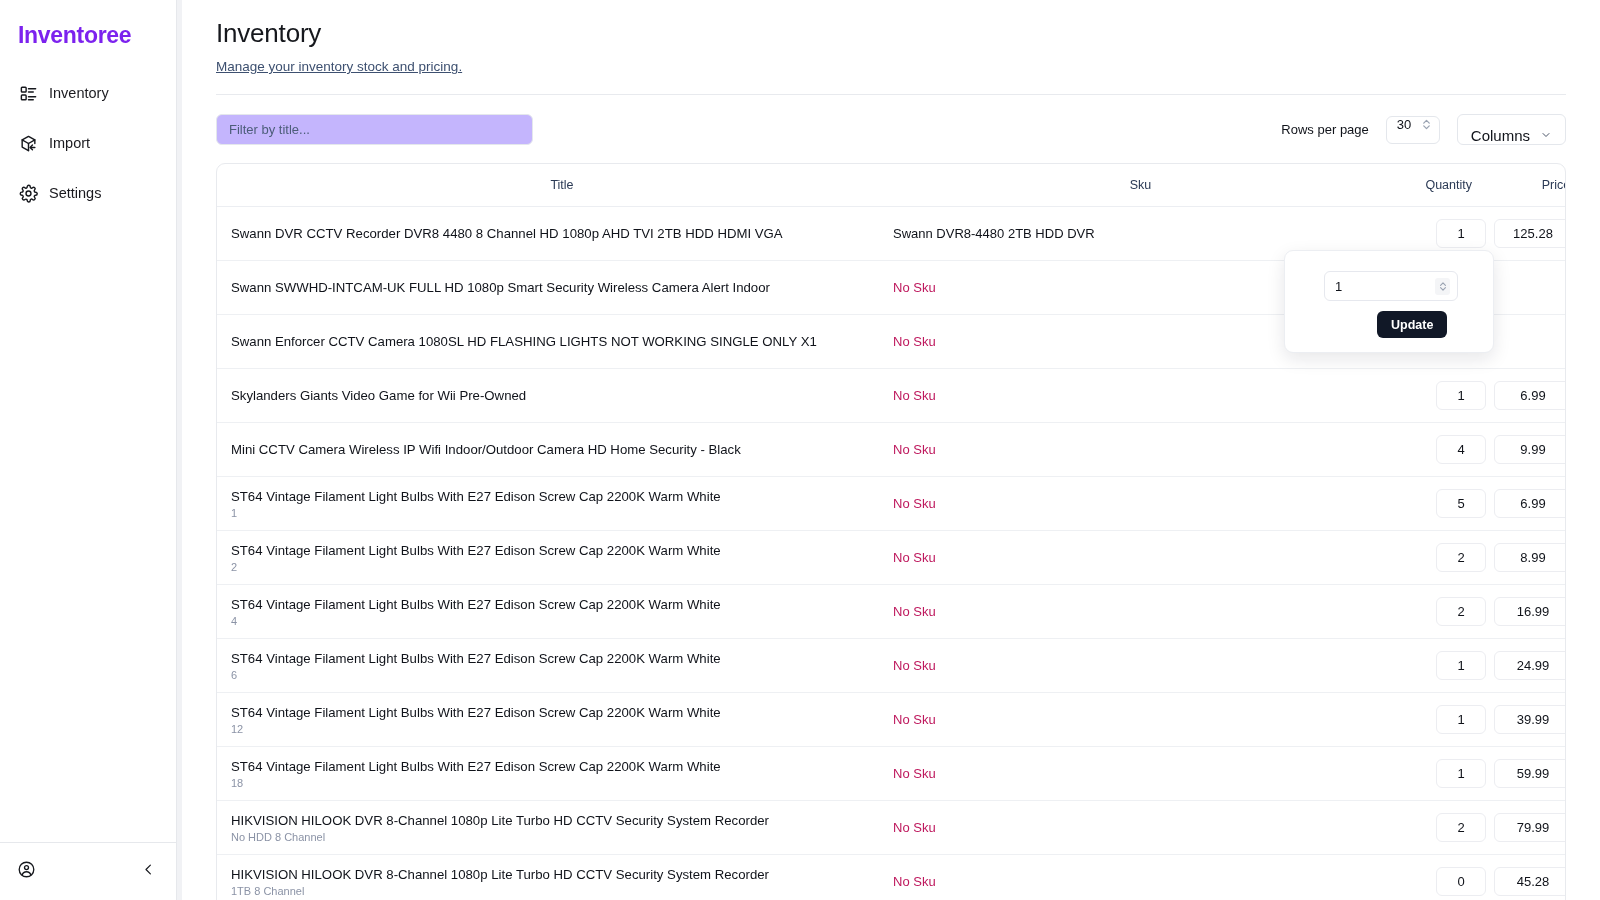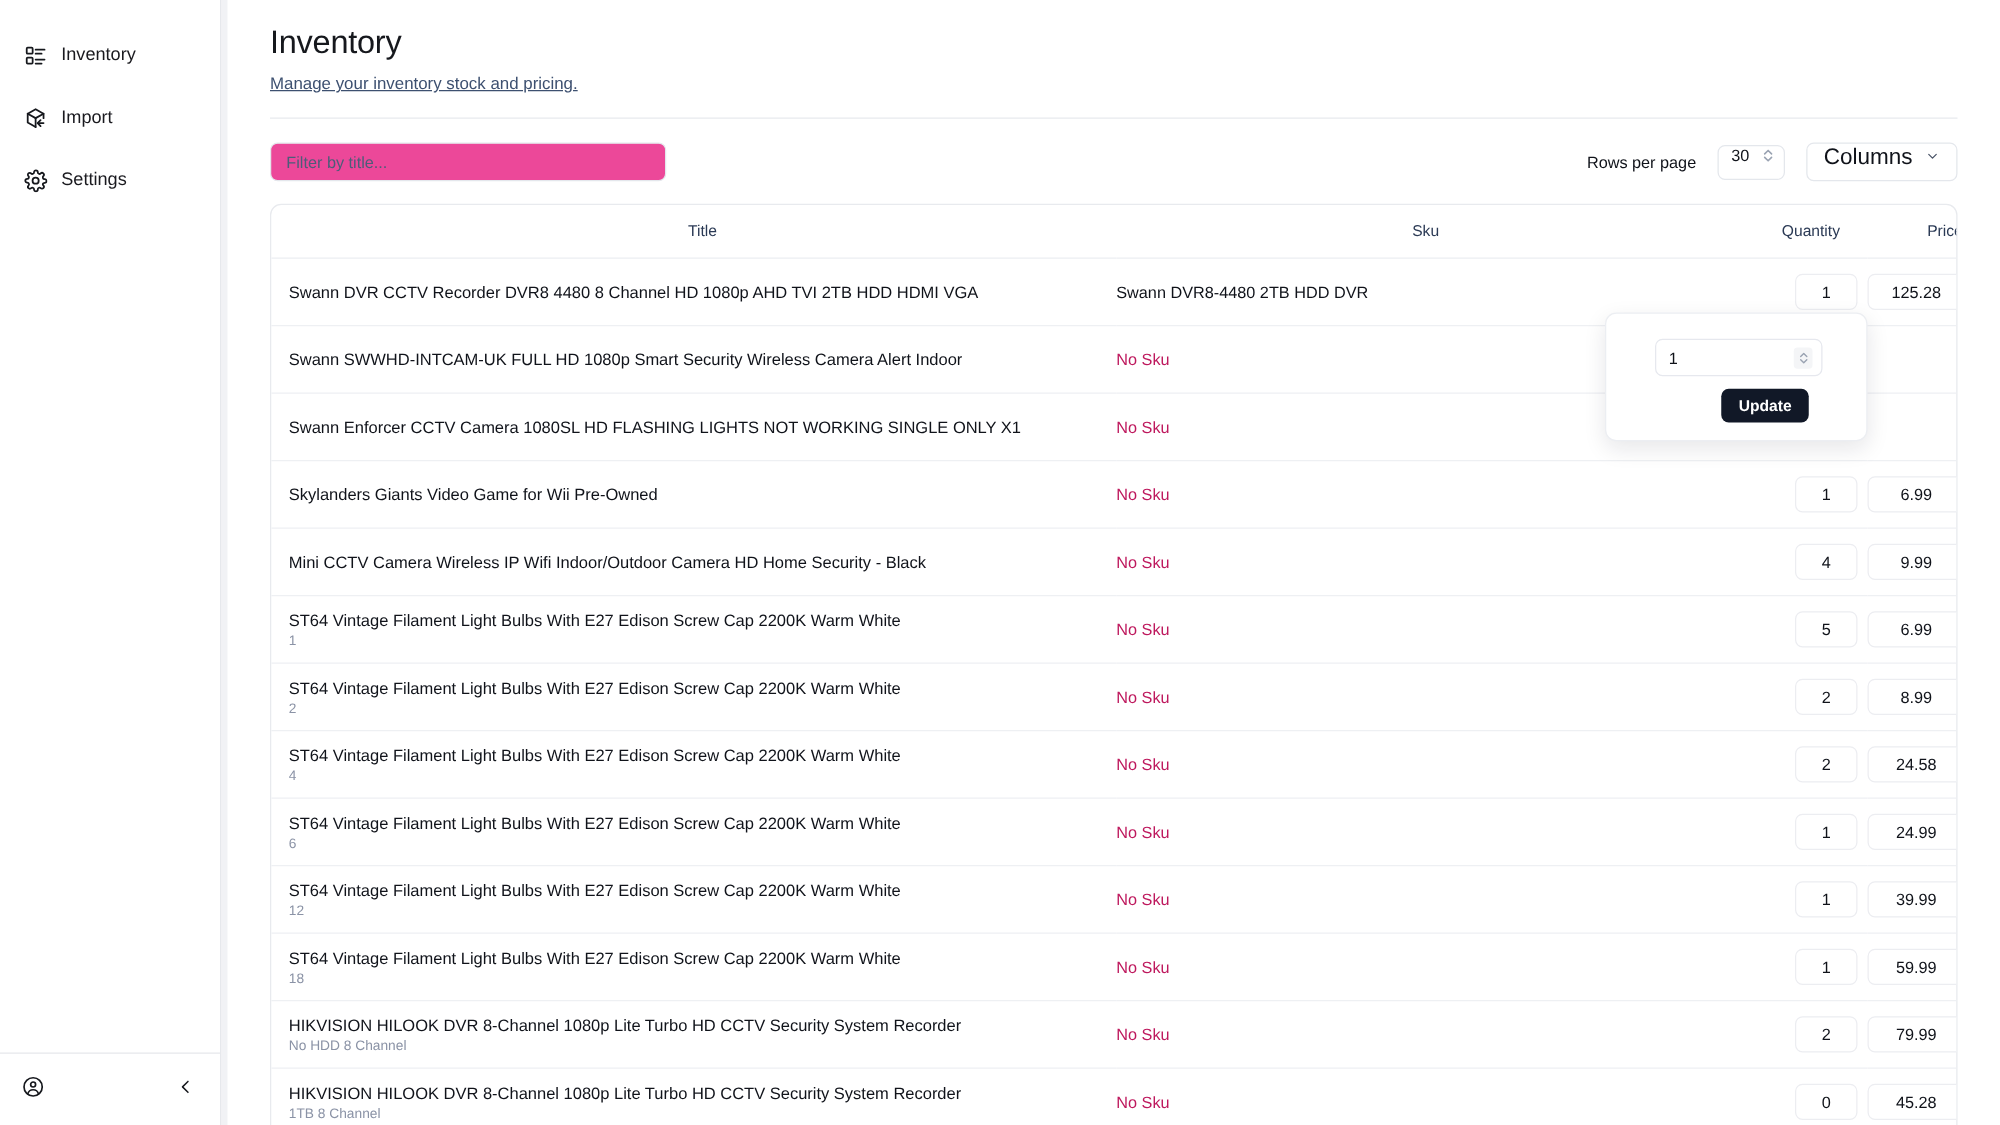--- a/index.html
+++ b/index.html
@@ -57,42 +57,42 @@
   .page-sub { font-size: 13.5px; color: #3d5070; margin-top: 10px; text-decoration: underline; }
   .head-rule { height: 1px; background: #e8eaee; margin-top: 20px; }
 
   .toolbar {
     display: flex; align-items: center; justify-content: space-between;
     padding-top: 19px;
   }
   .filter-input {
     width: 317px; height: 31px;
     border: 1px solid #e4e7ec; border-radius: 6px;
-    background: #ec4899;
+    background: #c4b5fd;
     font-size: 13px; color: #0f172a;
     padding: 0 12px;
     font-family: "Liberation Sans", sans-serif;
     outline: none;
   }
   .filter-input::placeholder { color: #4c5d79; }
   .toolbar-right { display: flex; align-items: center; gap: 17px; }
   .rows-label { font-size: 13px; color: #10131a; }
   .rows-select {
     display: flex; align-items: flex-start; justify-content: space-between;
     width: 54px; height: 28px;
     border: 1px solid #e4e7ec; border-radius: 6px;
     background: #fff; padding: 0 7px 0 10px;
     font-size: 13px; color: #10131a; cursor: pointer;
   }
   .stepper-glyph { display: flex; flex-direction: column; align-items: center; line-height: 0; }
   .columns-btn {
-    display: flex; align-items: flex-start; gap: 10px;
+    display: flex; align-items: flex-end; gap: 10px;
     height: 31px; padding: 0 13px;
     border: 1px solid #e4e7ec; border-radius: 6px;
-    background: #fff; font-size: 18px; color: #10131a; cursor: pointer;
+    background: #fff; font-size: 15px; color: #10131a; cursor: pointer;
   }
 
   
   .table-card {
     margin-top: 18px;
     border: 1px solid #e8eaee;
     border-radius: 9px;
     background: #fff;
     overflow: hidden;
   }
@@ -158,20 +158,21 @@
     font-family: "Liberation Sans", sans-serif;
     cursor: pointer;
   }
 </style>
 </head>
 <body>
 
 <div class="app">
 
   <aside class="sidebar">
+    <div class="brand">Inventoree</div>
 
     <nav class="nav">
       <div class="nav-item">
         <span class="ico">
           <svg width="19" height="19" viewBox="0 0 24 24" fill="none" stroke="#16181d" stroke-width="1.8" stroke-linecap="round">
             <rect x="3" y="4" width="6" height="6" rx="1"></rect>
               <rect x="3" y="14" width="6" height="6" rx="1"></rect>
             <line x1="12" y1="6" x2="21" y2="6"></line>
               <line x1="12" y1="10" x2="18" y2="10"></line>
             <line x1="12" y1="16" x2="21" y2="16"></line>
@@ -375,21 +376,21 @@
                 <div class="t-sub">4</div>
               </td>
               <td class="cell-sku empty">No Sku</td>
               <td>
                 <div class="qty-wrap">
                   <div class="boxval">2</div>
                 </div>
               </td>
               <td>
                 <div class="price-wrap">
-                  <div class="boxval">24.58</div>
+                  <div class="boxval">16.99</div>
                 </div>
               </td>
             </tr>
             <tr>
               <td class="cell-title">
                 <div class="t-main">ST64 Vintage Filament Light Bulbs With E27 Edison Screw Cap 2200K Warm White</div>
                 <div class="t-sub">6</div>
               </td>
               <td class="cell-sku empty">No Sku</td>
               <td>

